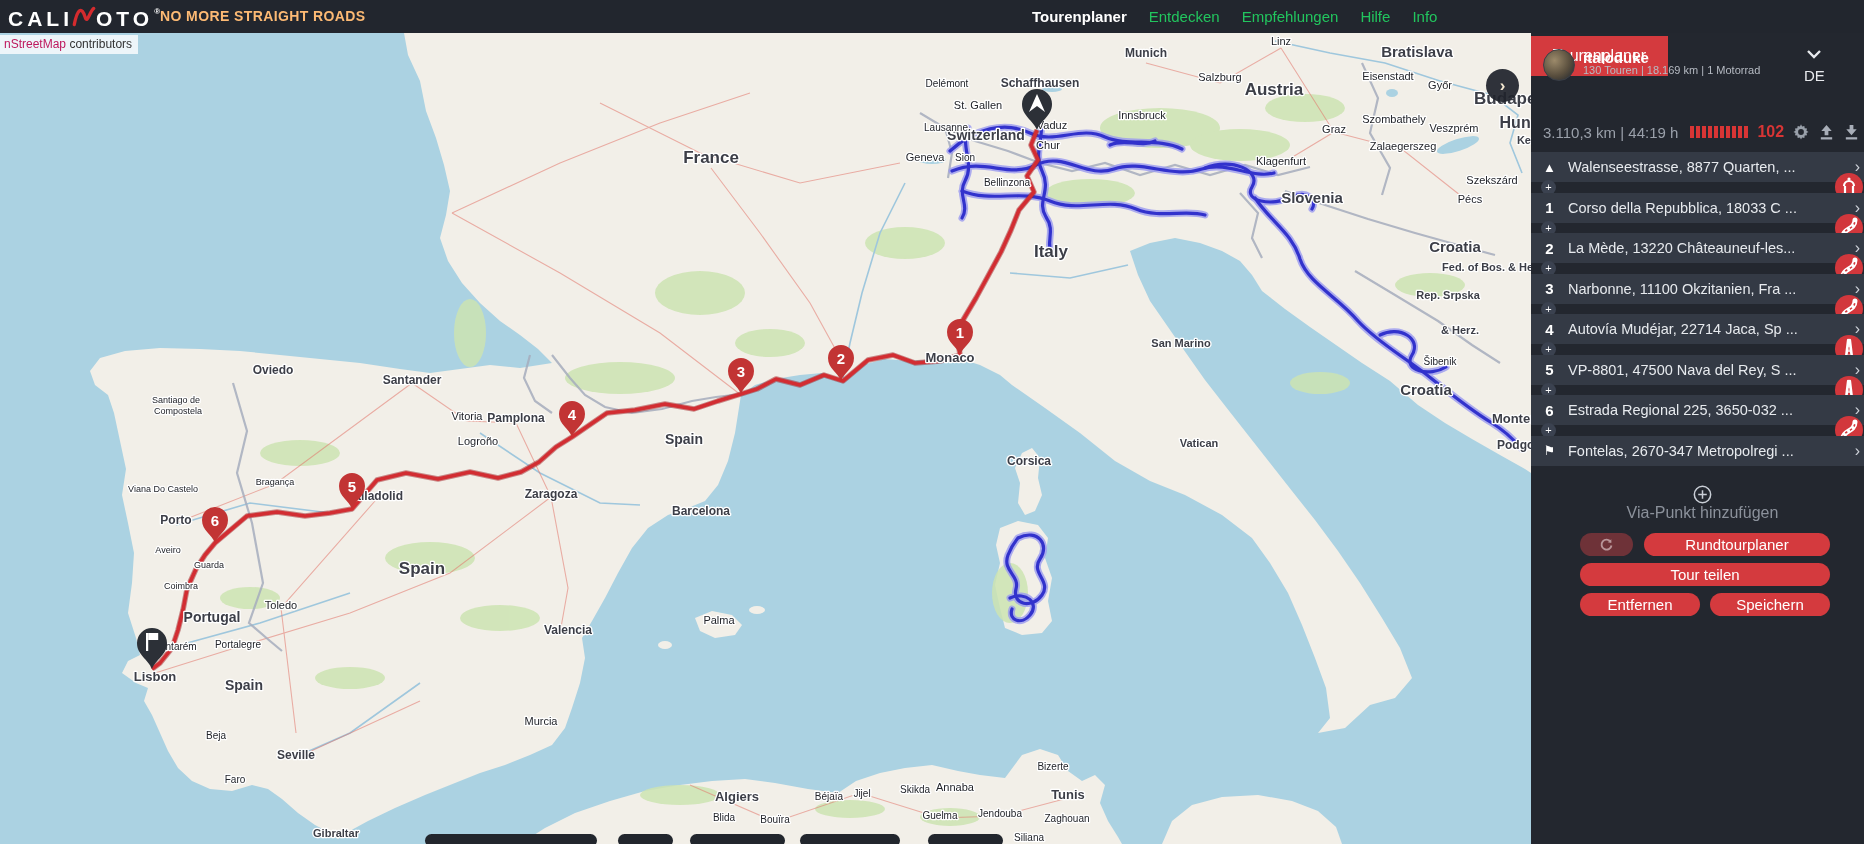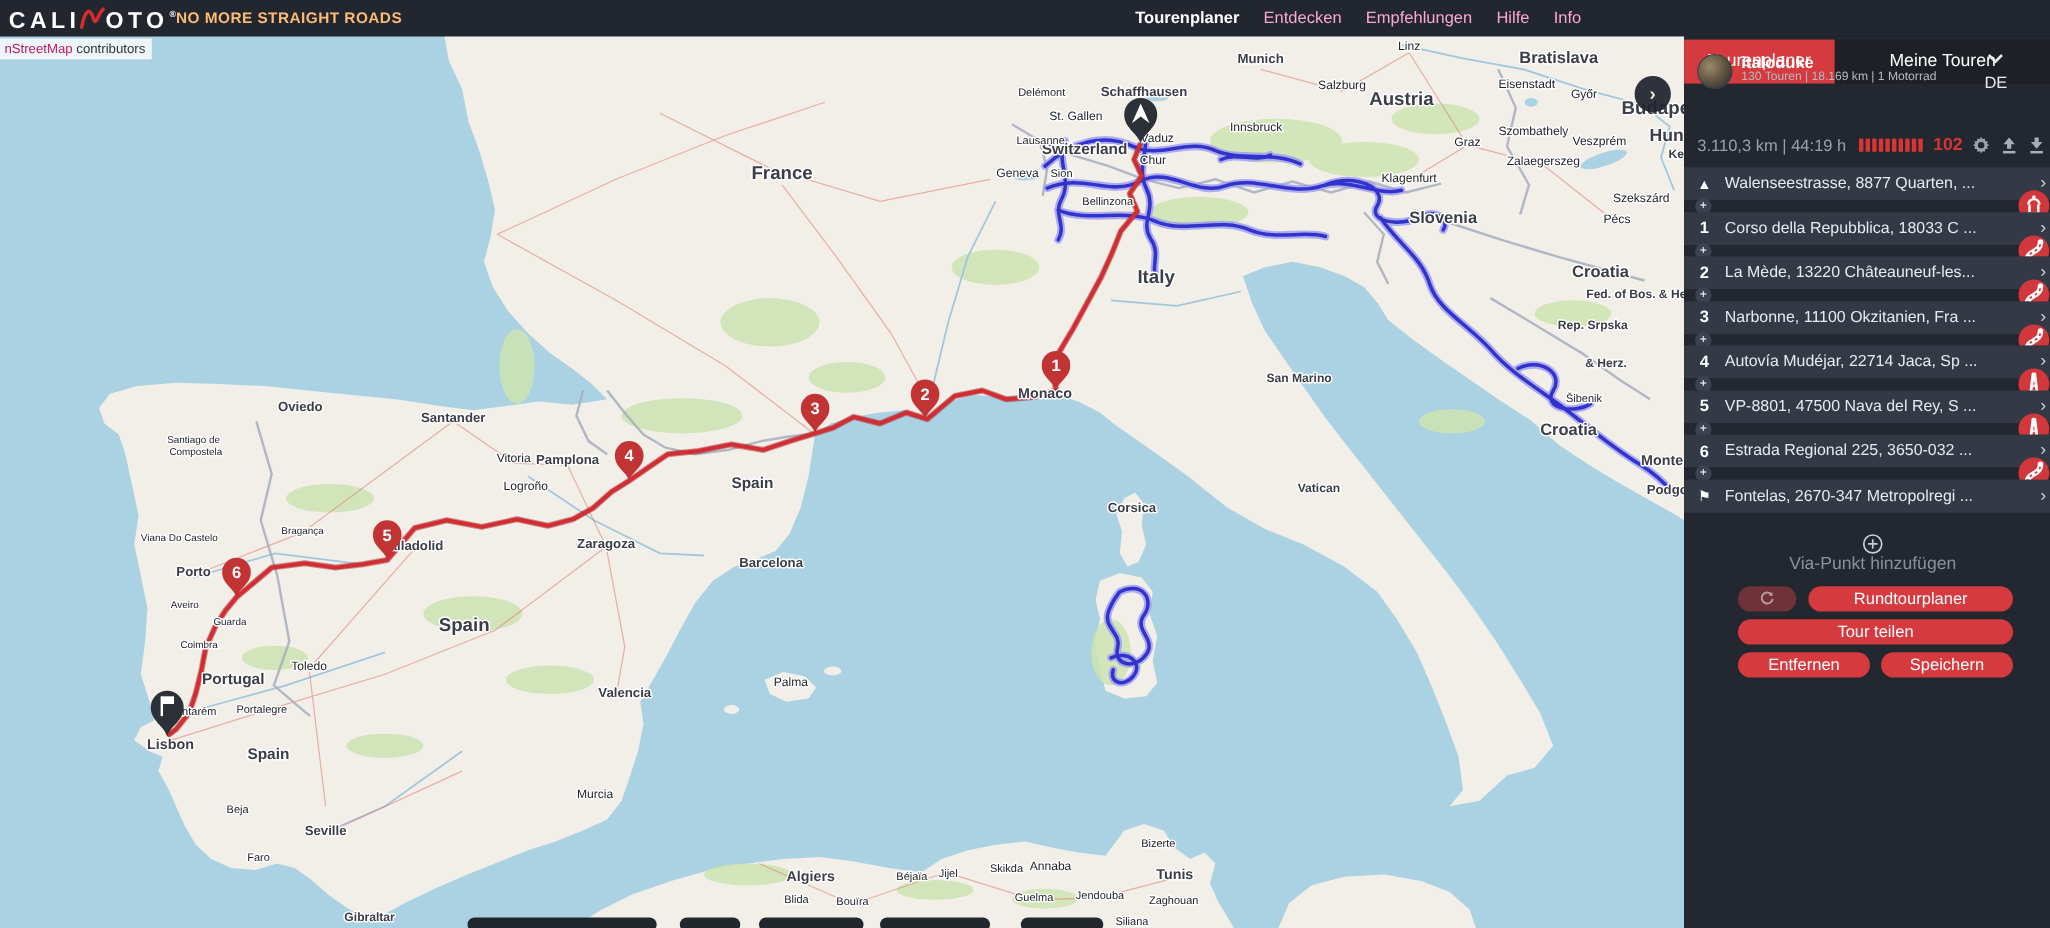--- a/index.html
+++ b/index.html
@@ -7,21 +7,21 @@
        font-family:"Liberation Sans","DejaVu Sans",sans-serif;-webkit-font-smoothing:antialiased;}
 
   
   .topbar{position:absolute;left:0;top:0;width:1864px;height:33px;background:#22262e;z-index:30;}
   .logo{position:absolute;left:8px;top:3px;display:flex;align-items:center;color:#fff;
         font-weight:bold;font-size:21px;letter-spacing:4px;}
   .logo .reg{font-size:8px;letter-spacing:0;vertical-align:top;margin-left:1px;transform:translateY(-7px);}
   .logo svg{margin:0 -1px 0 -2px;}
   .tagline{position:absolute;left:160px;top:8px;color:#fdba74;font-size:14px;font-weight:bold;letter-spacing:.4px;}
   .topnav{position:absolute;left:1032px;top:0;height:33px;display:flex;align-items:center;gap:22px;}
-  .nav-item{color:#f9a8d4;font-size:15px;cursor:pointer;white-space:nowrap;}
+  .nav-item{color:#22c55e;font-size:15px;cursor:pointer;white-space:nowrap;}
   .nav-item.active{color:#fff;font-weight:bold;}
   .userblock{position:absolute;left:1543px;top:0;height:33px;display:flex;align-items:center;margin-top:48px;}
   .avatar{width:30px;height:30px;border-radius:50%;margin-top:1px;
           background:radial-gradient(circle at 35% 35%,#9c8a6a,#5a4f3e 55%,#23282f 95%);border:1px solid #3a3f48;}
   .usertext{margin-left:8px;width:215px;}
   .username{color:#fff;font-size:15px;font-weight:bold;line-height:13px;margin-top:-2px;}
   .userstats{color:#b6bbc3;font-size:11px;line-height:13px;}
   .lang{display:flex;align-items:center;color:#e8eaee;font-size:15px;gap:5px;margin-left:6px;flex-direction:column;}
 
   
@@ -357,21 +357,20 @@
       <div class="bpill" style="left: 618px; width: 55px;"></div>
       <div class="bpill" style="left: 690px; width: 95px;"></div>
       <div class="bpill" style="left: 800px; width: 100px;"></div>
       <div class="bpill" style="left: 928px; width: 75px;"></div>
     </div>
 </div>
 
 <div class="sidebar">
   <div class="tabs">
     <div class="tab active">Tourenplaner</div>
-    <div class="tab inactive">Meine Touren</div>
   </div>
   <div class="statsrow">
     <span class="dist"><span>3.110,3 km</span> <span>|</span> <span>44:19 h</span></span>
     <span class="meter">
         <span class="bar"></span>
         <span class="bar"></span>
         <span class="bar"></span>
         <span class="bar"></span>
         <span class="bar"></span>
         <span class="bar"></span>

